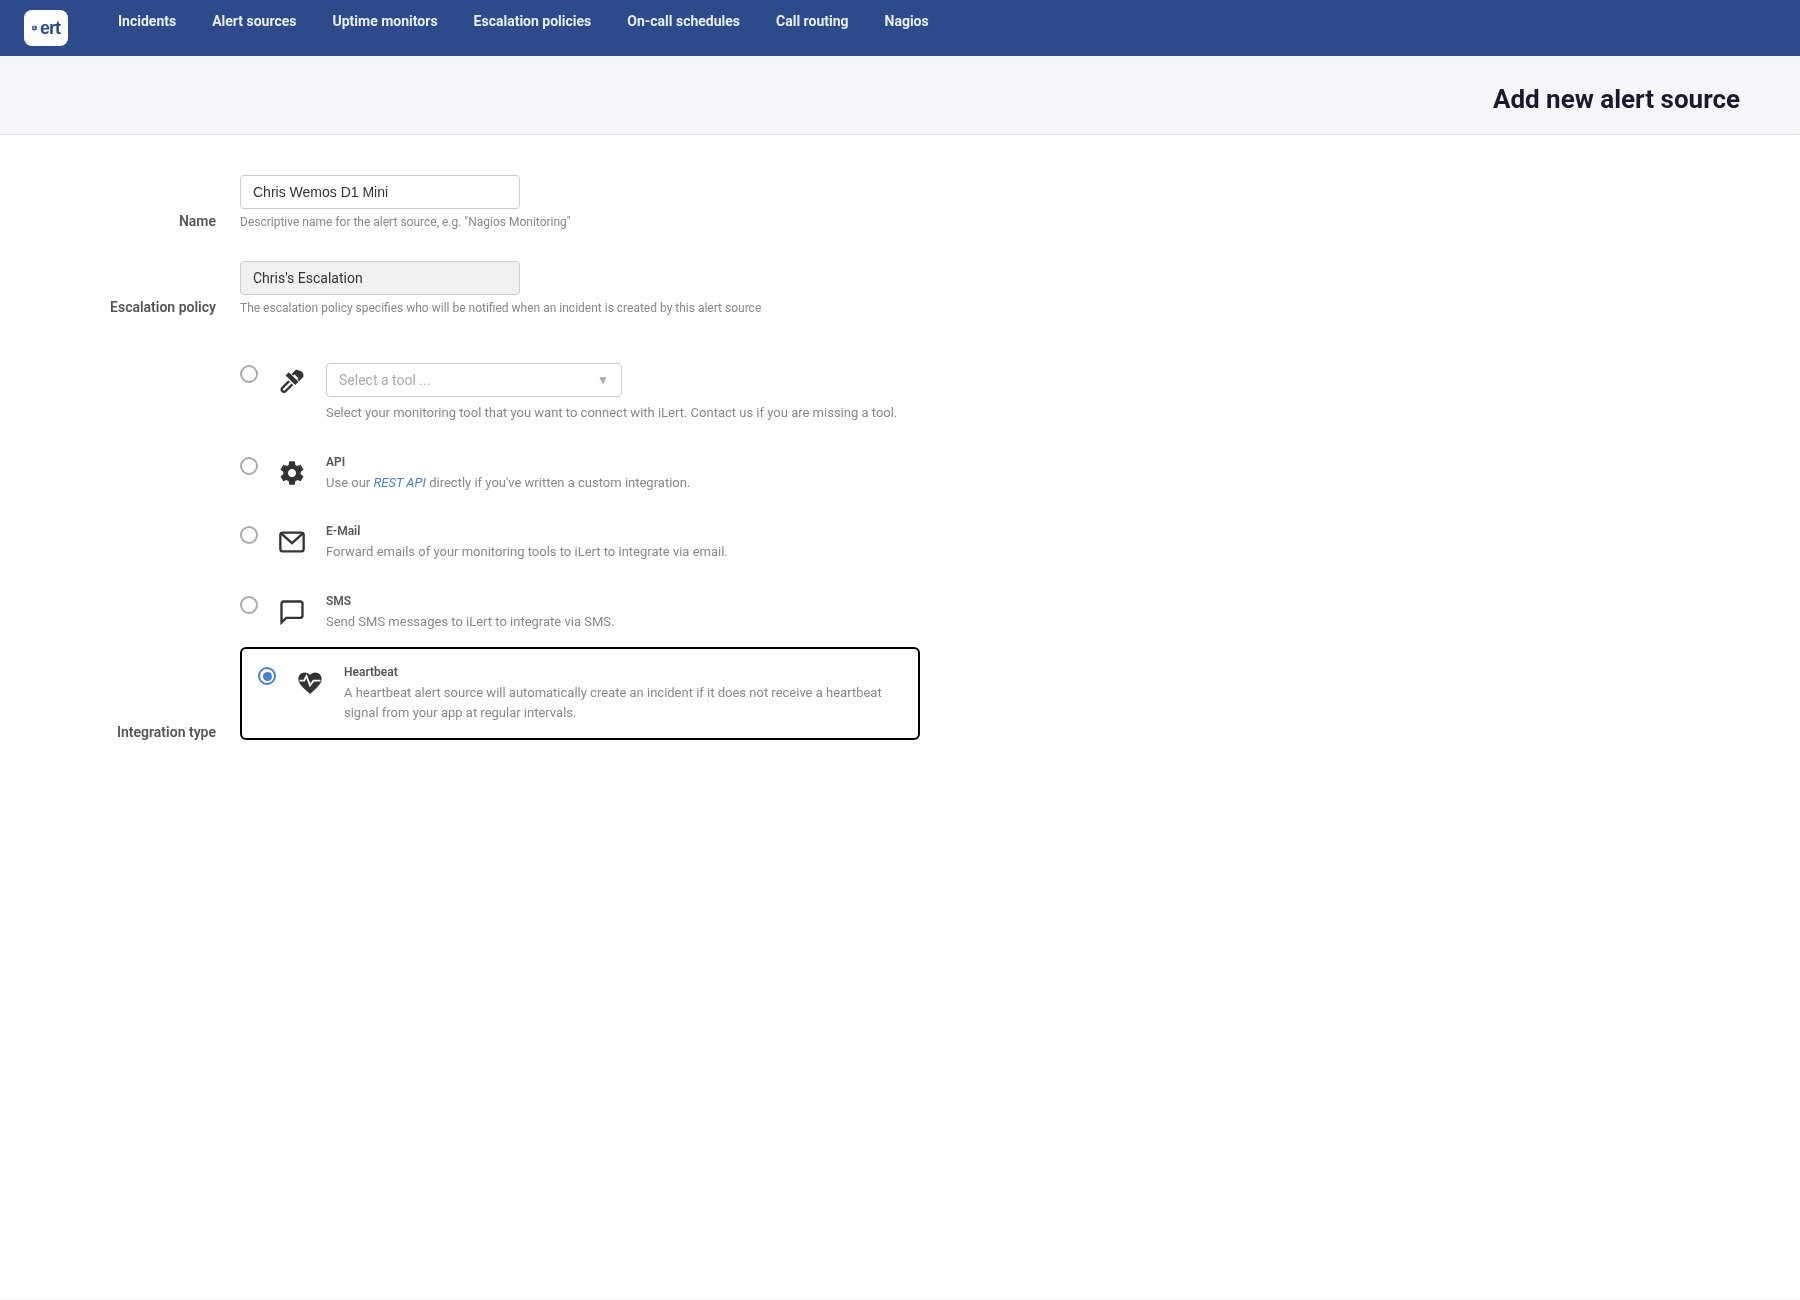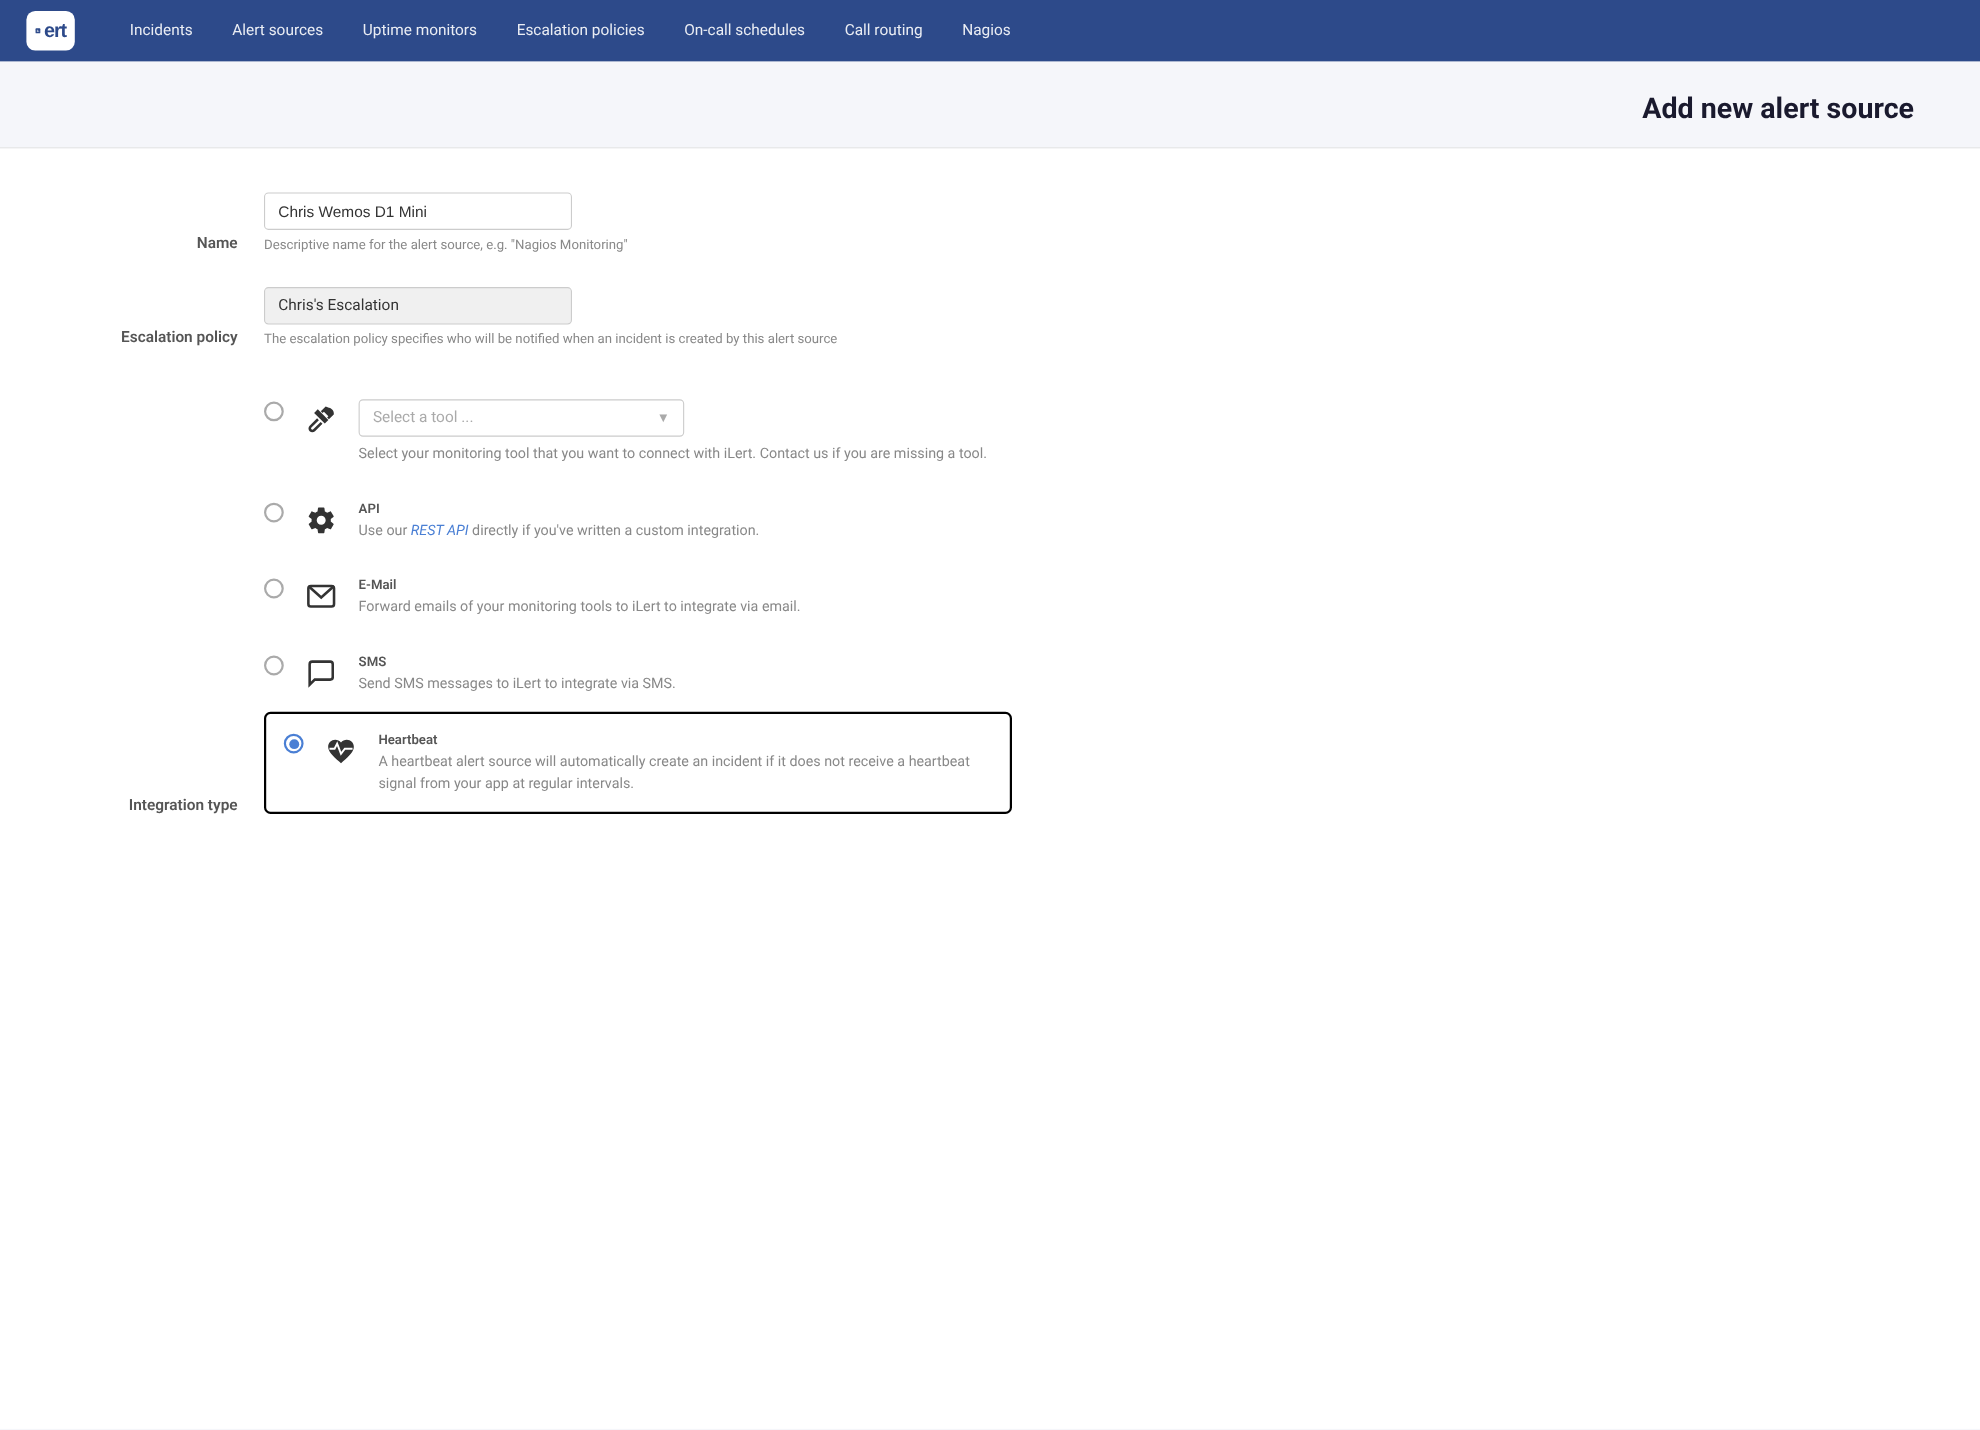--- a/index.html
+++ b/index.html
@@ -2,21 +2,20 @@
 <html><head>
   <meta charset="utf-8">
   <style>
     * { box-sizing: border-box; margin: 0; padding: 0; }
     body { font-family: -apple-system, BlinkMacSystemFont, 'Segoe UI', Roboto, sans-serif; background: #f5f6fa; color: #333; font-size: 14px; }
 
     
     .navbar {
       background: #2d4a8a;
       display: flex;
-      align-items: center;
       padding: 0 24px;
       height: 56px;
       gap: 0;
     }
     .navbar-brand {
       display: flex;
       align-items: center;
       margin-right: 32px;
     }
     .brand-logo {
@@ -38,21 +37,21 @@
       list-style: none;
     }
     .nav-links li a {
       color: rgba(255,255,255,0.9);
       text-decoration: none;
       padding: 0 18px;
       height: 42px;
       display: flex;
       align-items: center;
       font-size: 14px;
-      font-weight: 400;
+      font-weight: 700;
       white-space: nowrap;
     }
 
     
     .page-header {
       background: #f5f6fa;
       padding: 28px 60px 20px 60px;
       border-bottom: 1px solid #e0e0e0;
     }
     .page-title {

